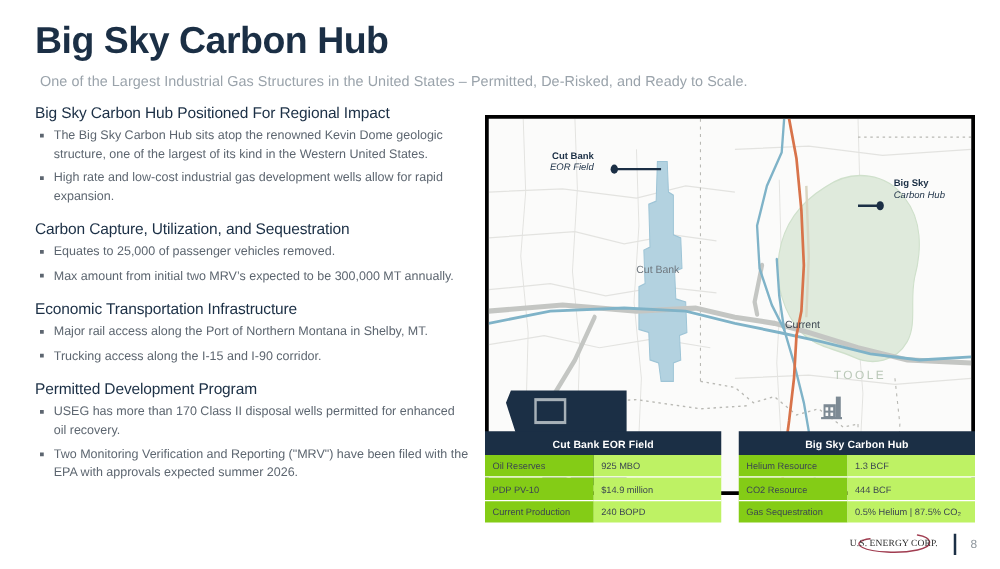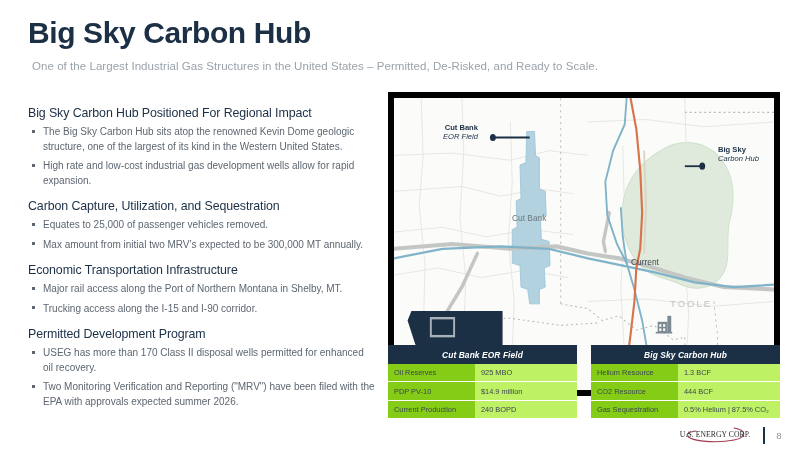--- a/index.html
+++ b/index.html
@@ -28,21 +28,21 @@
     position: absolute;
     left: 32px; top: 60px;
     font-size: 11.5px;
     color: #9aa3ab;
     letter-spacing: 0.05px;
   }
 
   
   .content-left {
     position: absolute;
-    left: 28px; top: 106px;
+    left: 28px; top: 83px;
     width: 348px;
   }
   .section { margin-bottom: 11px; }
   .section-head {
     font-size: 12.4px;
     color: #1b2f45;
     font-weight: 400;
     margin-bottom: 5px;
     letter-spacing: -0.1px;
   }
@@ -61,21 +61,21 @@
     left: 4px; top: 4.5px;
     width: 3.2px; height: 3.2px;
     background: #5d6670;
   }
 
   
   .map-panel {
     position: absolute;
     left: 388px; top: 92px;
     width: 392px; height: 304px;
-    border: 6px solid #000000;
+    border: 3px solid #000000;
     background: #fbfbfa;
     overflow: hidden;
   }
   .map-svg { display: block; width: 100%; height: 100%; }
 
   .map-label {
     position: absolute;
     font-size: 7.6px;
     color: #1b2f45;
     line-height: 1.25;
@@ -114,21 +114,20 @@
     font-size: 7.4px;
   }
   .data-table th {
     background: #1b2f45;
     color: #ffffff;
     font-size: 8.4px;
     font-weight: 700;
     padding: 4.5px 6px;
     text-align: center;
     letter-spacing: 0.1px;
-    font-style: italic;
   }
   .data-table td {
     padding: 4.2px 6px;
     color: #3c4650;
     background: #84cc16;
     border-bottom: 1.5px solid #ffffff;
     white-space: nowrap;
   }
   .data-table td.k { width: 46%; }
   .data-table td.v { background: #bef264; }

